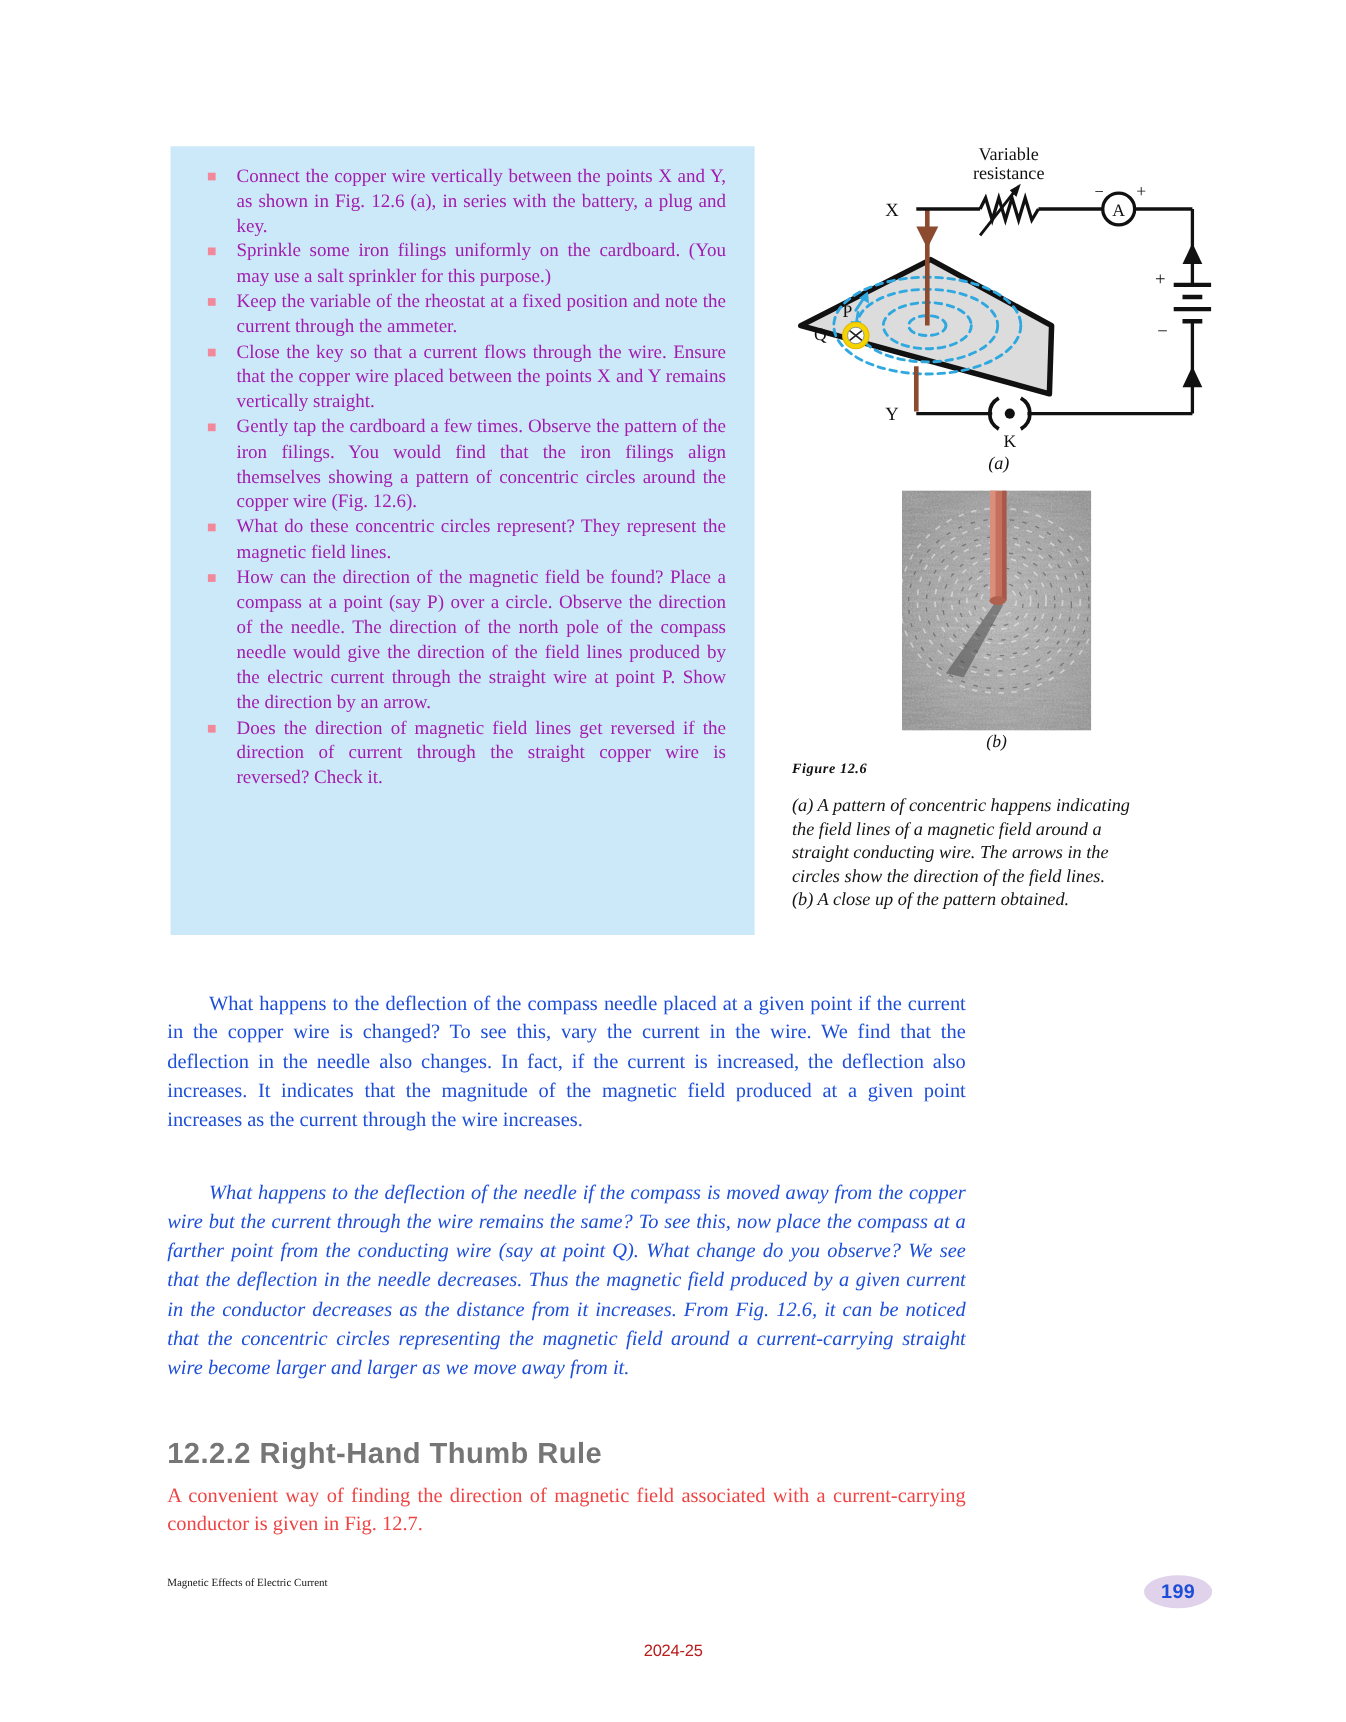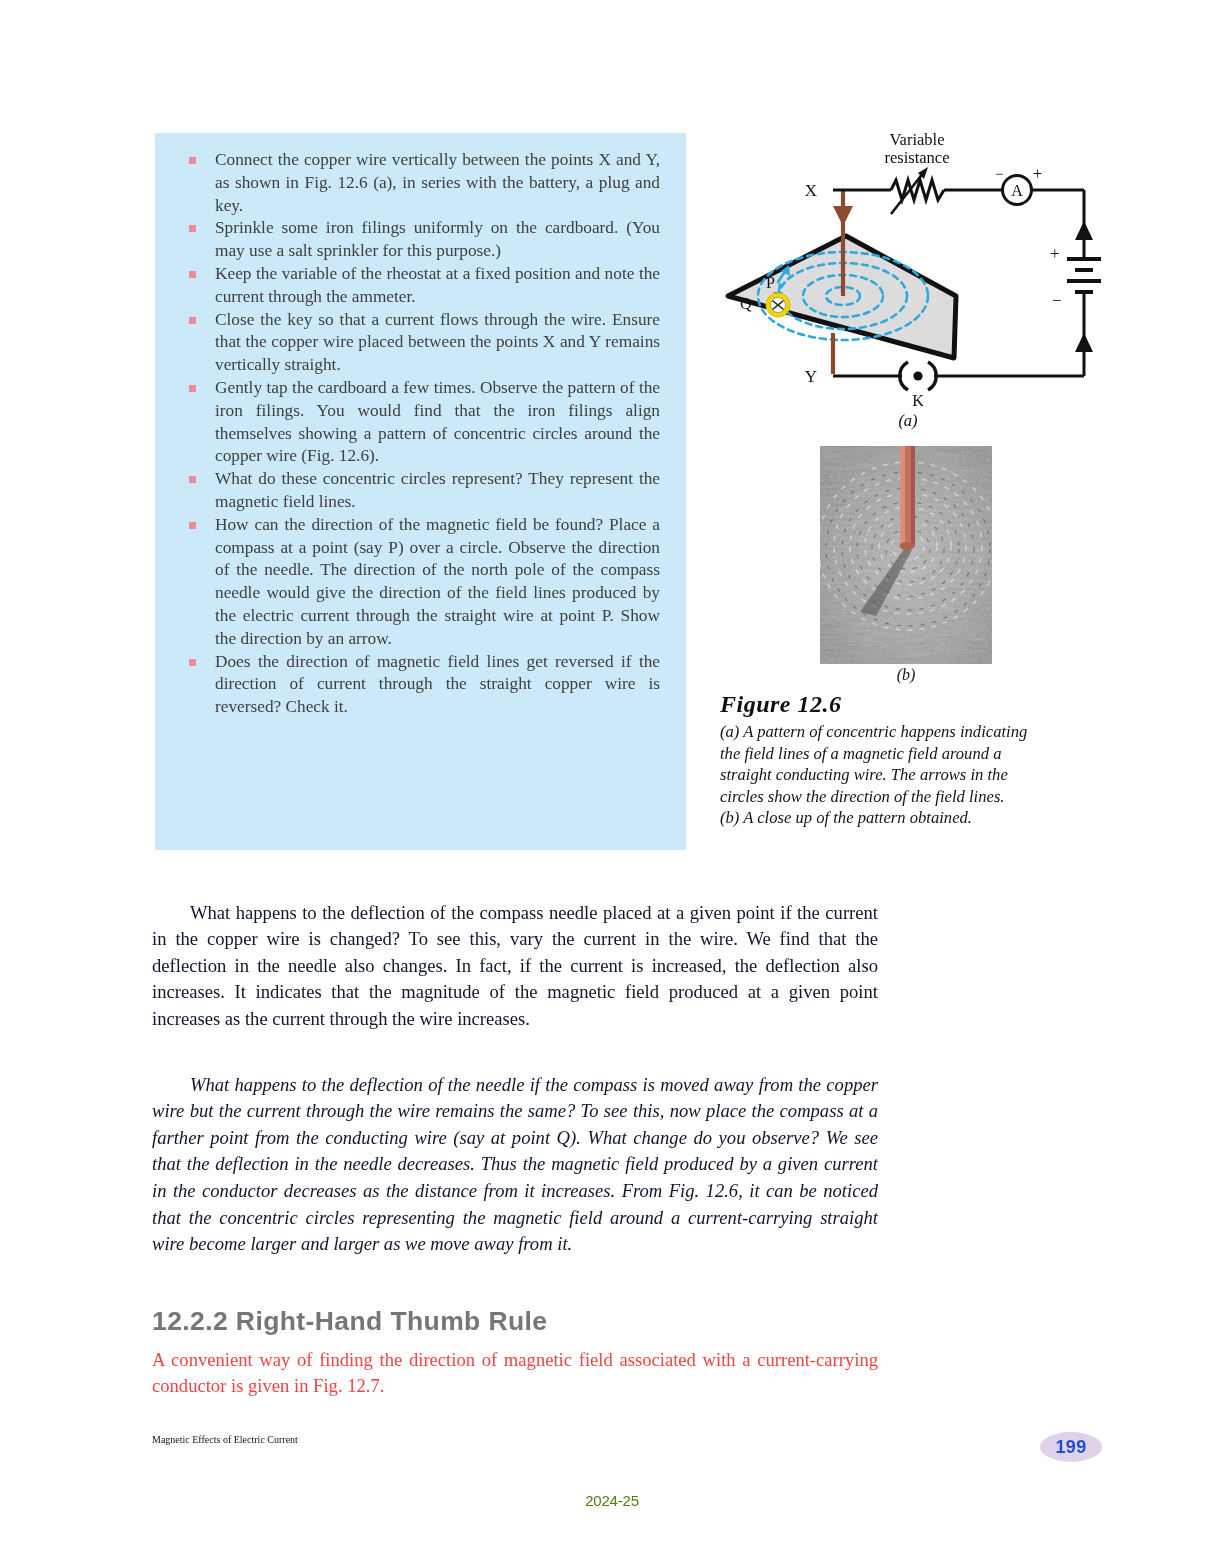--- a/index.html
+++ b/index.html
@@ -32,21 +32,21 @@
     padding: 16px 26px 10px 32px;
   }
   #activity-list li {
     position: relative;
     padding-left: 28px;
     margin: 0 0 0 0;
     font-size: 17.3px;
     line-height: 22.8px;
     text-align: justify;
     text-justify: inter-word;
-    color: #404040;
+    color: #a21caf;
     font-family: "Liberation Serif", serif;
   }
   #activity-list li .bullet-sq {
     position: absolute;
     left: 2px;
     top: 8px;
     width: 7px;
     height: 7px;
     background: #f2899a;
   }
@@ -92,44 +92,44 @@
   #figure-caption {
     position: absolute;
     left: 720px;
     top: 691px;
     width: 358px;
   }
   #fig-title {
     font-family: "Liberation Serif", serif;
     font-weight: bold;
     font-style: italic;
-    font-size: 24px;
+    font-size: 13px;
     letter-spacing: 0.5px;
     color: #101010;
-    margin-bottom: 3px;
+    margin-bottom: 14px;
   }
   .fig-cap-line {
     font-family: "Liberation Serif", serif;
     font-style: italic;
     font-size: 16.6px;
     line-height: 21.6px;
     color: #141414;
   }
 
   
   .body-para {
     position: absolute;
     left: 152px;
     width: 726px;
     font-family: "Liberation Serif", serif;
     font-size: 18.6px;
     line-height: 26.6px;
     text-align: justify;
     text-justify: inter-word;
-    color: #0f172a;
+    color: #1d4ed8;
     text-indent: 38px;
   }
   #para-1 { top: 881px; }
   #para-2 { top: 1053px; font-style: italic; }
 
   #section-heading {
     position: absolute;
     left: 152px;
     top: 1284px;
     font-family: "Liberation Sans", sans-serif;
@@ -180,21 +180,21 @@
     letter-spacing: 0.3px;
   }
   #year-line {
     position: absolute;
     left: 0;
     top: 1492px;
     width: 1224px;
     text-align: center;
     font-family: "Liberation Sans", sans-serif;
     font-size: 15px;
-    color: #4d7c0f;
+    color: #b91c1c;
     letter-spacing: -0.2px;
   }
 </style>
 </head>
 <body>
 
 <div id="activity-box">
   <ul id="activity-list">
     <li>
       <span class="bullet-sq"></span>

